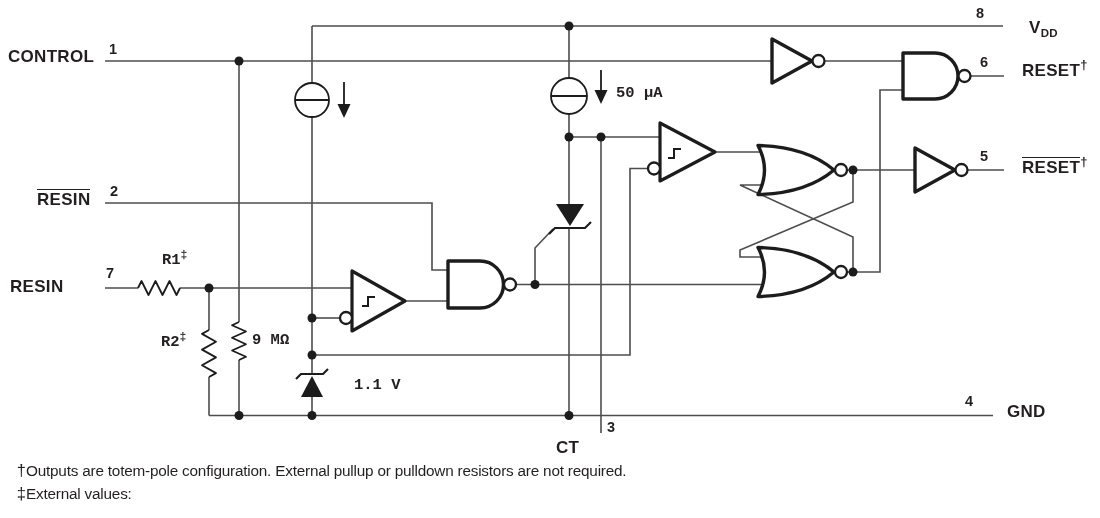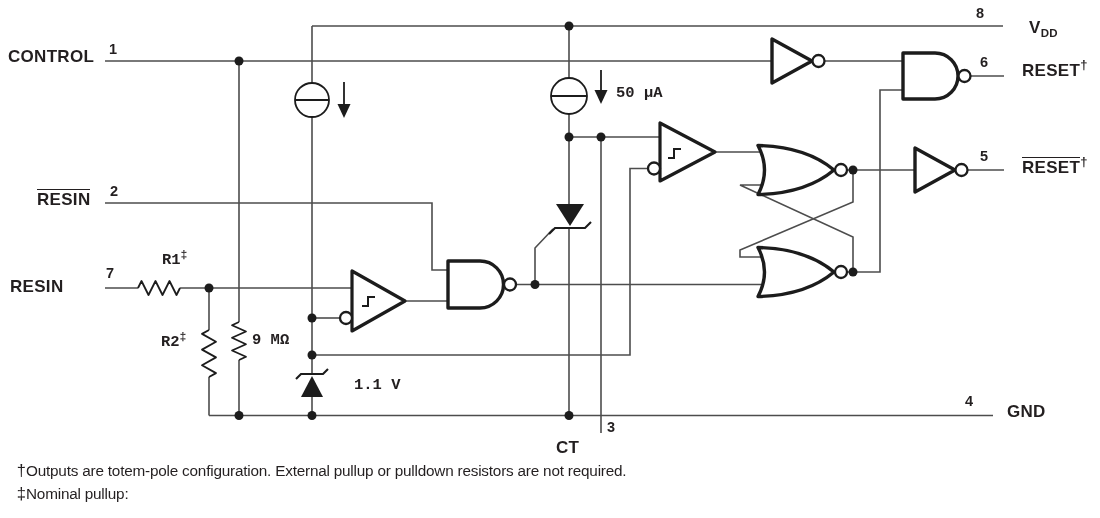--- a/index.html
+++ b/index.html
@@ -159,15 +159,15 @@
   <div class="lbl pinnum" style="left:980px;top:149px">5</div>
   <div class="lbl pinname" style="left:1022px;top:157px"><span class="ov">RESET</span><sup class="dag">†</sup></div>
 
   <div class="lbl pinnum" style="left:965px;top:394px">4</div>
   <div class="lbl pinname" style="left:1007px;top:403px">GND</div>
 
   <div class="lbl pinnum" style="left:607px;top:420px">3</div>
   <div class="lbl pinname" style="left:556px;top:439px">CT</div>
 
   <div class="fn" style="left:13px;top:461px"><span class="fnsym">†</span><span>Outputs are totem-pole configuration. External pullup or pulldown resistors are not required.</span></div>
-  <div class="fn" style="left:13px;top:484px"><span class="fnsym">‡</span><span>Nominal pullup:</span></div>
+  <div class="fn" style="left:13px;top:484px"><span class="fnsym">‡</span><span>External values:</span></div>
 
 </div>
 
 </body></html>

